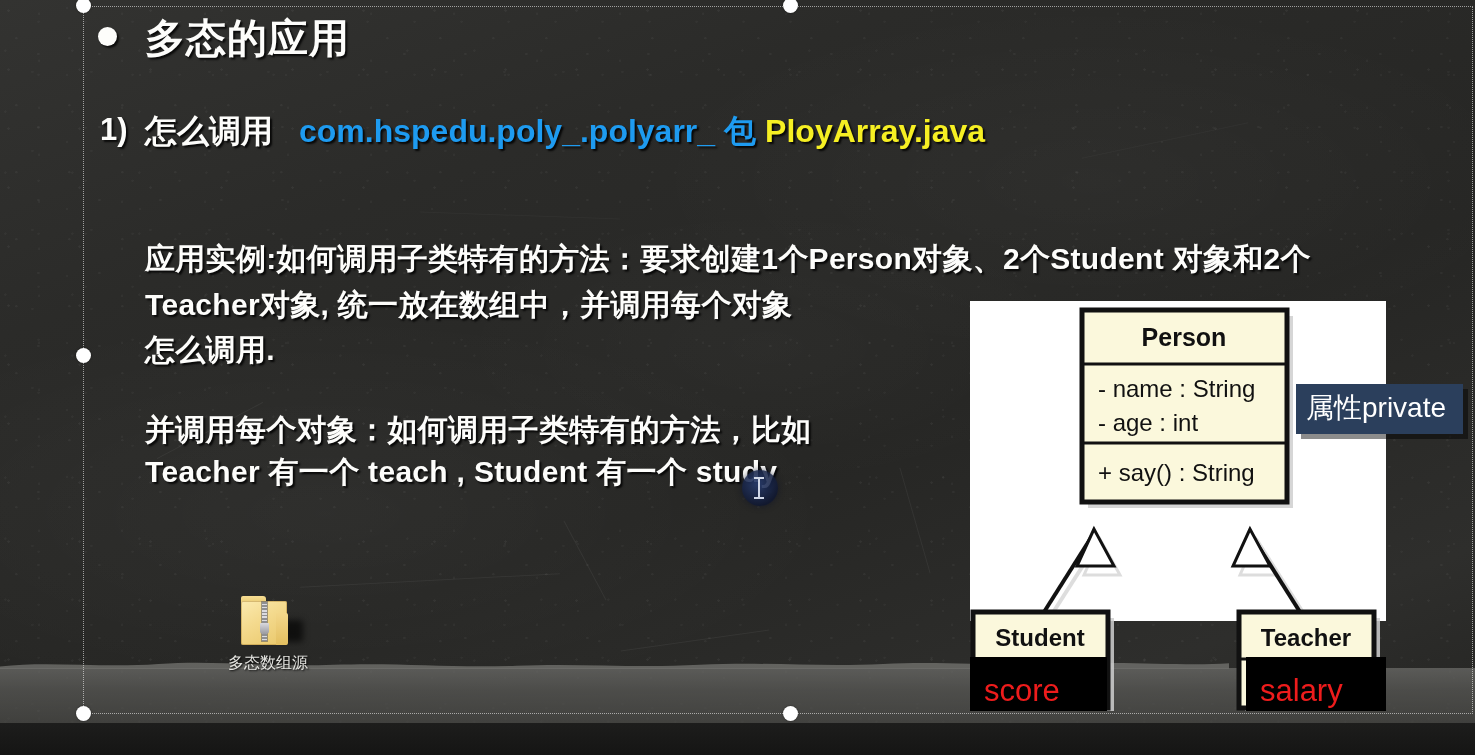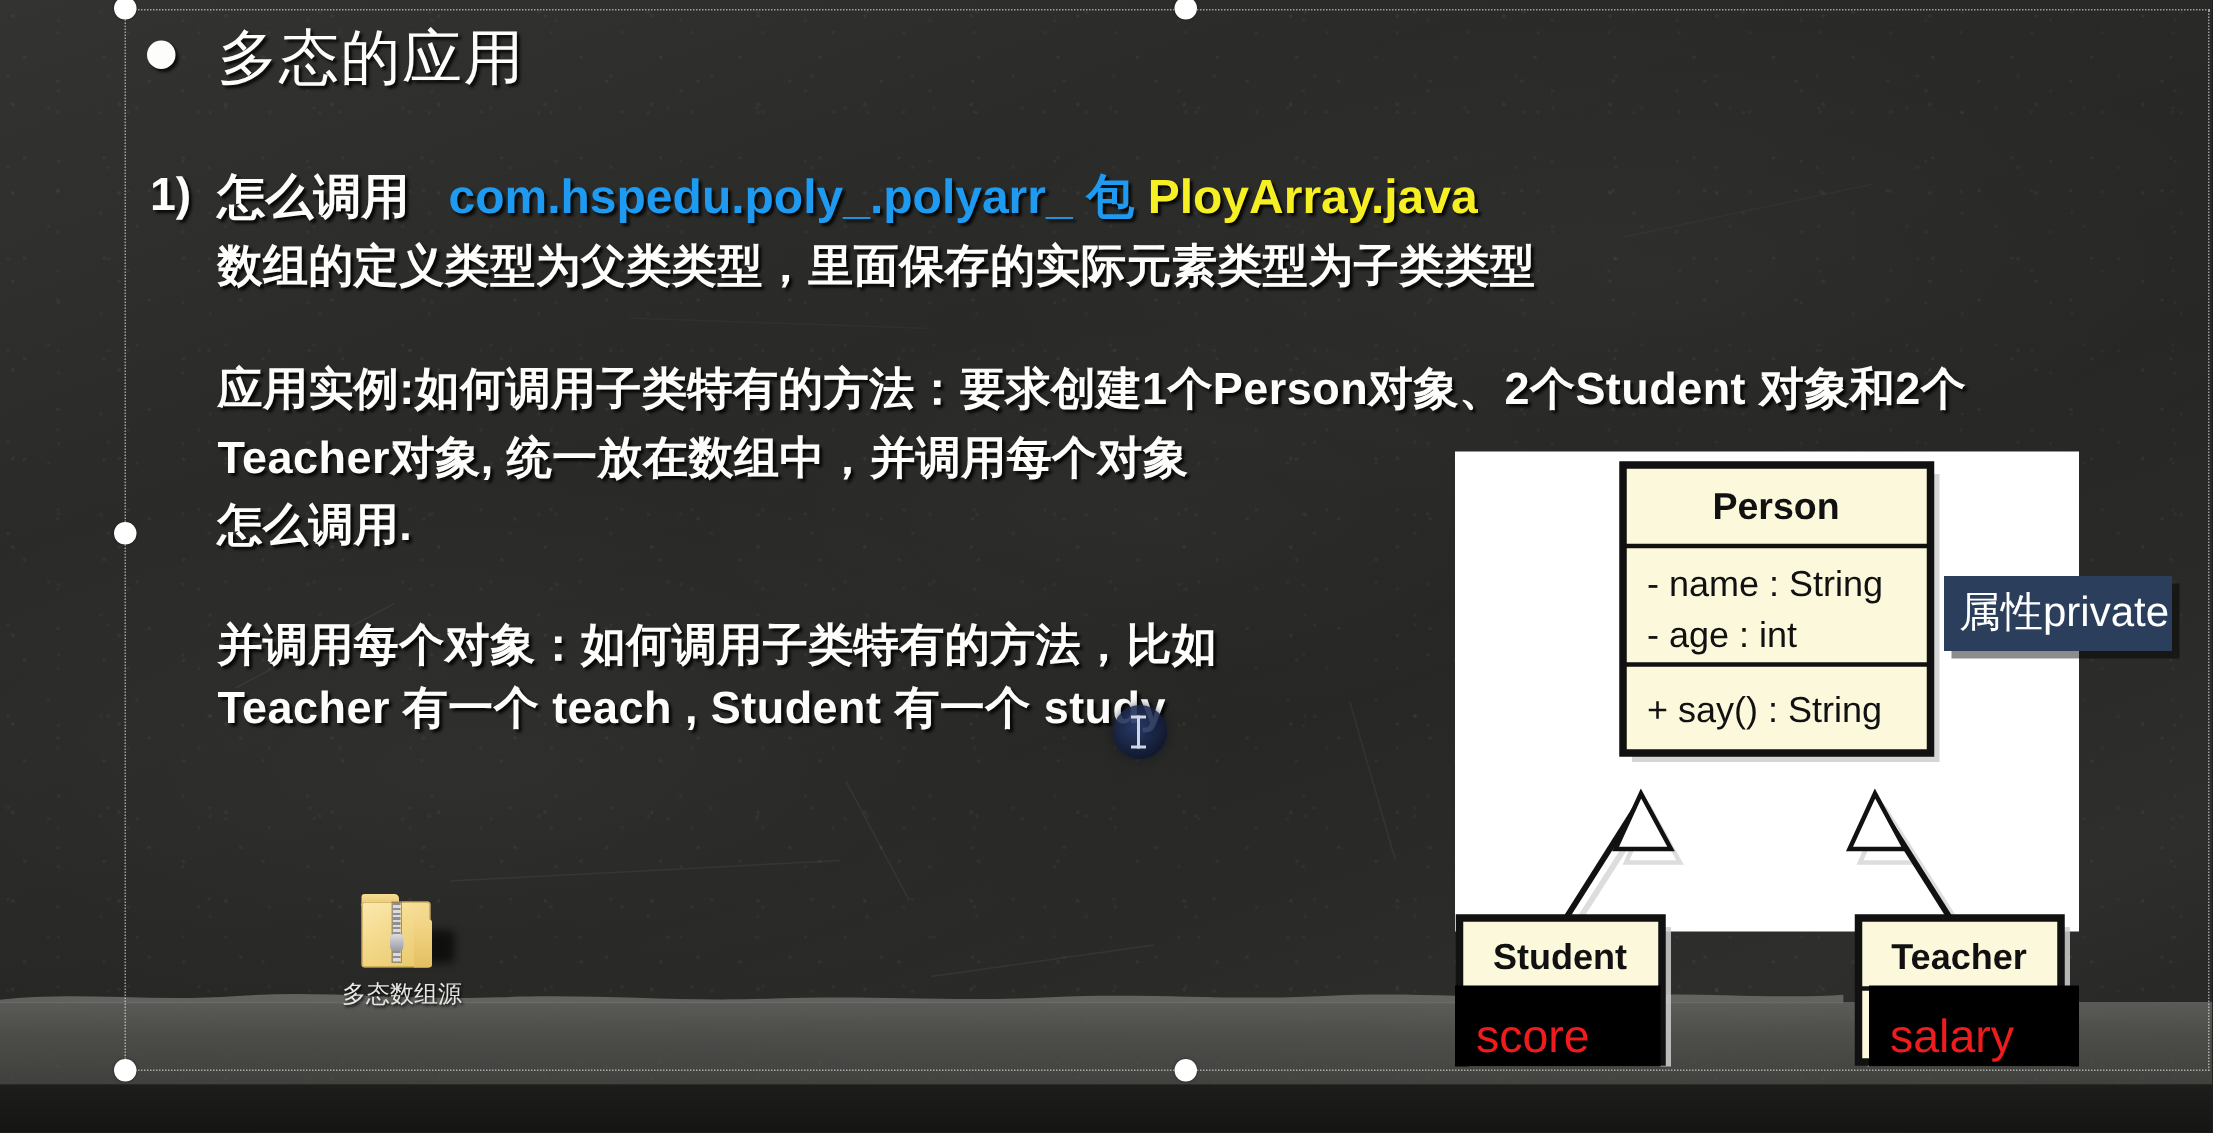--- a/index.html
+++ b/index.html
@@ -67,21 +67,21 @@
   #content{ position:absolute; left:0; top:0; width:100%; height:100%; }
 
   .bullet-dot{
     position:absolute; left:98px; top:27px;
     width:19px; height:19px; border-radius:50%;
     background:#fdfdfb;
     box-shadow:2px 2px 2px rgba(0,0,0,.75);
   }
   .h1{
     position:absolute; left:145px; top:11px;
-    font-size:40px; font-weight:normal; color:#fdfdfb;
+    font-size:40px; font-weight:bold; color:#fdfdfb;
     letter-spacing:1px;
     text-shadow:2px 2px 2px rgba(0,0,0,.8);
   }
 
   .numlabel{
     position:absolute; left:100px; top:112px;
     font-size:31px; font-weight:bold; color:#fdfdfb;
     text-shadow:2px 2px 2px rgba(0,0,0,.8);
   }
   .line-pkg{
@@ -150,21 +150,21 @@
 
   
   #uml{
     position:absolute; left:970px; top:301px; width:416px; height:320px;
     background:#ffffff;
   }
   #uml svg{ display:block; }
 
   .annot{
     position:absolute; left:1296px; top:384px;
-    padding:5px 2px 7px 10px;
+    padding:5px 17px 7px 10px;
     background:#2b3f5c;
     color:#ffffff;
     font-size:28px; font-weight:normal; white-space:nowrap;
     box-shadow:5px 5px 0 rgba(0,0,0,.45);
   }
   .annot .cn{ font-weight:normal; }
 
   
   #cursor{
     position:absolute; left:742px; top:470px;
@@ -205,21 +205,20 @@
 
     <div class="bullet-dot"></div>
     <div class="h1">多态的应用</div>
 
     <div class="numlabel">1)</div>
 
     <div class="line-pkg">
       <span class="cn">怎么调用</span><span class="pkg">com.hspedu.poly_.polyarr_</span><span class="bao">包</span><span class="file">PloyArray.java</span>
     </div>
 
-    <div class="body-line L2">数组的定义类型为父类类型，里面保存的实际元素类型为子类类型</div>
     <div class="body-line L3">应用实例:如何调用子类特有的方法：要求创建1个Person对象、2个Student 对象和2个</div>
     <div class="body-line L4">Teacher对象, 统一放在数组中，并调用每个对象</div>
     <div class="body-line L5">怎么调用.</div>
     <div class="body-line L6">并调用每个对象：如何调用子类特有的方法，比如</div>
     <div class="body-line L7">Teacher 有一个 teach , Student 有一个 study</div>
 
     <div id="fileicon">
       <div class="zipfolder">
         <div class="shadow"></div>
         <div class="tab"></div>

